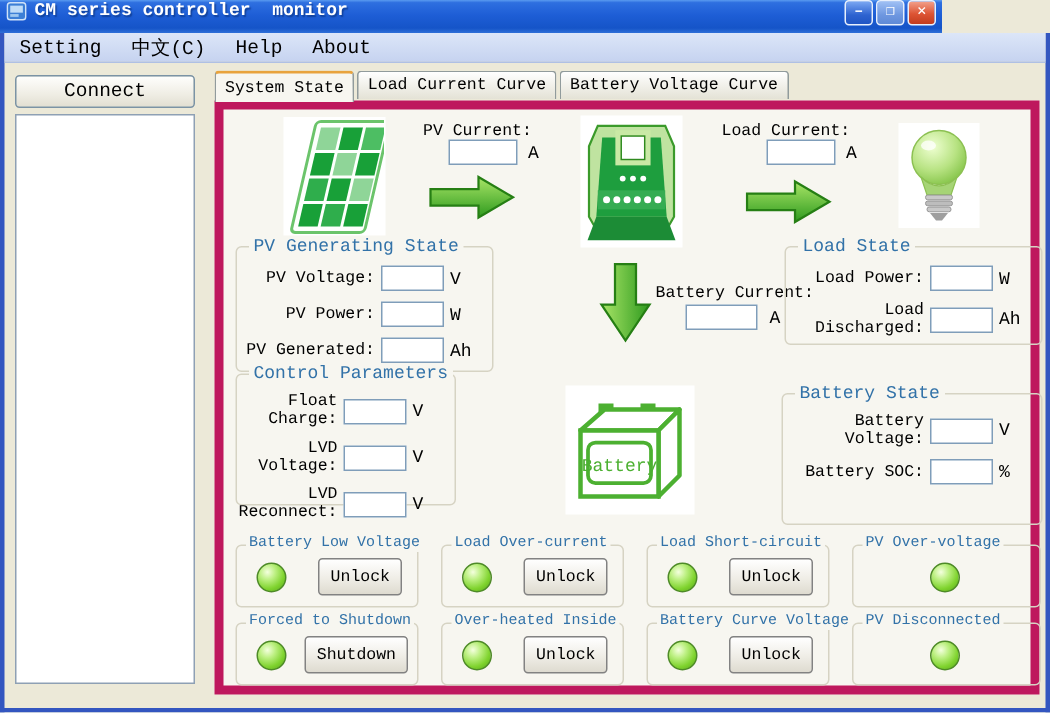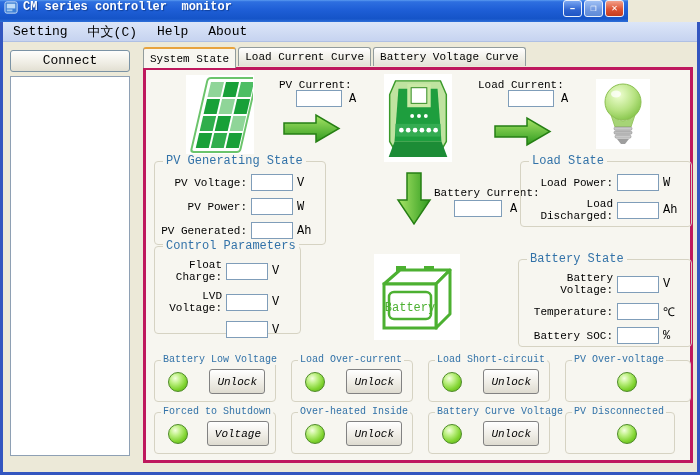--- a/index.html
+++ b/index.html
@@ -57,21 +57,21 @@
     border:1px solid #919B9C; border-bottom:none; border-radius:3px 3px 0 0;
     background:linear-gradient(180deg,#FFFFFF,#F0EFE8 55%,#E4E2D6);
     margin-right:2px;
   }
   .tab.active{
     height:21px; line-height:20px; background:#F7F6F0;
     border-top:2px solid #E8A33D; position:relative; z-index:2;
   }
   .tabpanel{
     position:absolute; left:140px; top:45px; width:550px; height:396px;
-    background:#F7F6F0; border:3px solid #be185d;
+    background:#F7F6F0; border:6px solid #be185d;
   }
 
   
   .icon-card{ position:absolute; background:#fff; display:flex; align-items:center; justify-content:center; }
   .flow-label{ position:absolute; font-size:11px; color:#000; }
   .field{
     border:1px solid #7F9DB9; background:#fff; height:17px; font-family:inherit; font-size:11px; padding:0 2px;
   }
   .unit{ position:absolute; font-size:12px; color:#000; }
 
@@ -99,21 +99,21 @@
   }
   .led{
     position:absolute; left:13px; top:11px; width:20px; height:20px; border-radius:50%;
     border:1px solid #4E8A28;
     background:radial-gradient(circle at 35% 30%, #F4FFDE 0%, #BDF083 30%, #7FD32E 65%, #55A01C 100%);
   }
   .xp-btn{
     position:absolute; right:10px; top:8px; height:25px; padding:0 7px;
     border:1px solid #828282; border-radius:3px;
     background:linear-gradient(180deg,#FFFFFF,#EFEDE6 55%,#DEDBD0);
-    font-family:inherit; font-size:11px;font-style:italic;
+    font-family:inherit; font-size:11px;
   }
 </style>
 </head>
 <body>
 
 <div class="window">
 
   <div class="titlebar">
     <svg class="app-icon" viewBox="0 0 16 16">
       <rect x="1" y="2" width="13" height="12" rx="2" fill="#3C7FD6" stroke="#CFE2F8"></rect>
@@ -288,36 +288,32 @@
             <span class="lab">Float Charge:</span>
             <input class="field" value="" style="">
             <span class="u">V</span>
           </div>
         <div class="grow">
             <span class="lab">LVD Voltage:</span>
             <input class="field" value="" style="">
             <span class="u">V</span>
           </div>
         <div class="grow">
+            <span class="lab">LVD Reconnect:</span>
             <input class="field" value="" style="">
             <span class="u">V</span>
           </div>
       </div>
 
       <div class="group" style="left:372px; top:189px; width:174px; height:88px;">
         <span class="legend">Battery State</span>
         <div class="grow">
             <span class="lab">Battery Voltage:</span>
             <input class="field" value="" style="">
             <span class="u">V</span>
-          </div>
-        <div class="grow">
-            <span class="lab">Temperature:</span>
-            <input class="field" value="" style="">
-            <span class="u">℃</span>
           </div>
         <div class="grow">
             <span class="lab">Battery SOC:</span>
             <input class="field" value="" style="">
             <span class="u">%</span>
           </div>
       </div>
 
       <div class="icon-card" style="left:228px; top:184px; width:86px; height:86px;">
         <svg width="82" height="82" viewBox="0 0 82 82">
@@ -347,32 +343,32 @@
         <button class="xp-btn">Unlock</button>
       </div>
       <div class="alarm" style="left:419px; top:290px; width:126px;">
         <span class="legend">PV Over-voltage</span>
         <span class="led" style="left:51px;"></span>
       </div>
 
       <div class="alarm" style="left:8px; top:342px;">
         <span class="legend">Forced to Shutdown</span>
         <span class="led"></span>
-        <button class="xp-btn" style="right:6px;">Voltage</button>
+        <button class="xp-btn" style="right:6px;">Shutdown</button>
       </div>
       <div class="alarm" style="left:145px; top:342px;">
         <span class="legend">Over-heated Inside</span>
         <span class="led"></span>
         <button class="xp-btn">Unlock</button>
       </div>
       <div class="alarm" style="left:282px; top:342px;">
         <span class="legend">Battery Curve Voltage</span>
         <span class="led"></span>
         <button class="xp-btn">Unlock</button>
       </div>
-      <div class="alarm" style="left:419px; top:342px; width:110px;">
+      <div class="alarm" style="left:419px; top:342px; width:126px;">
         <span class="legend">PV Disconnected</span>
         <span class="led" style="left:51px;"></span>
       </div>
 
     </div>
   </div>
 </div>
 
 </body></html>

